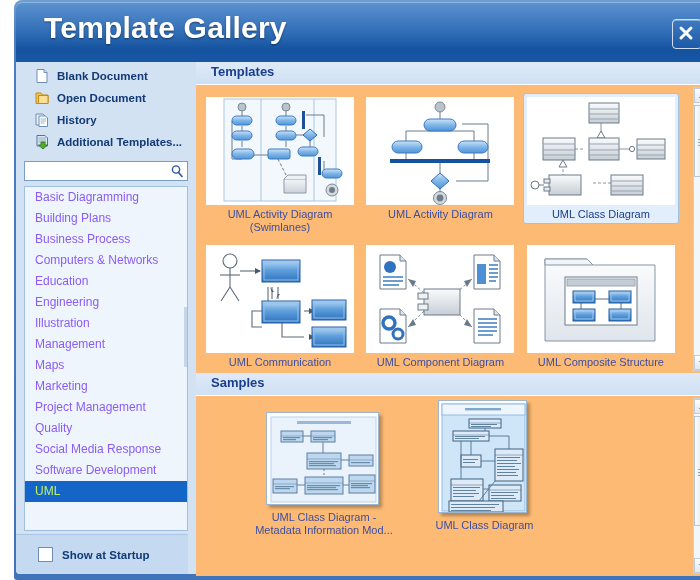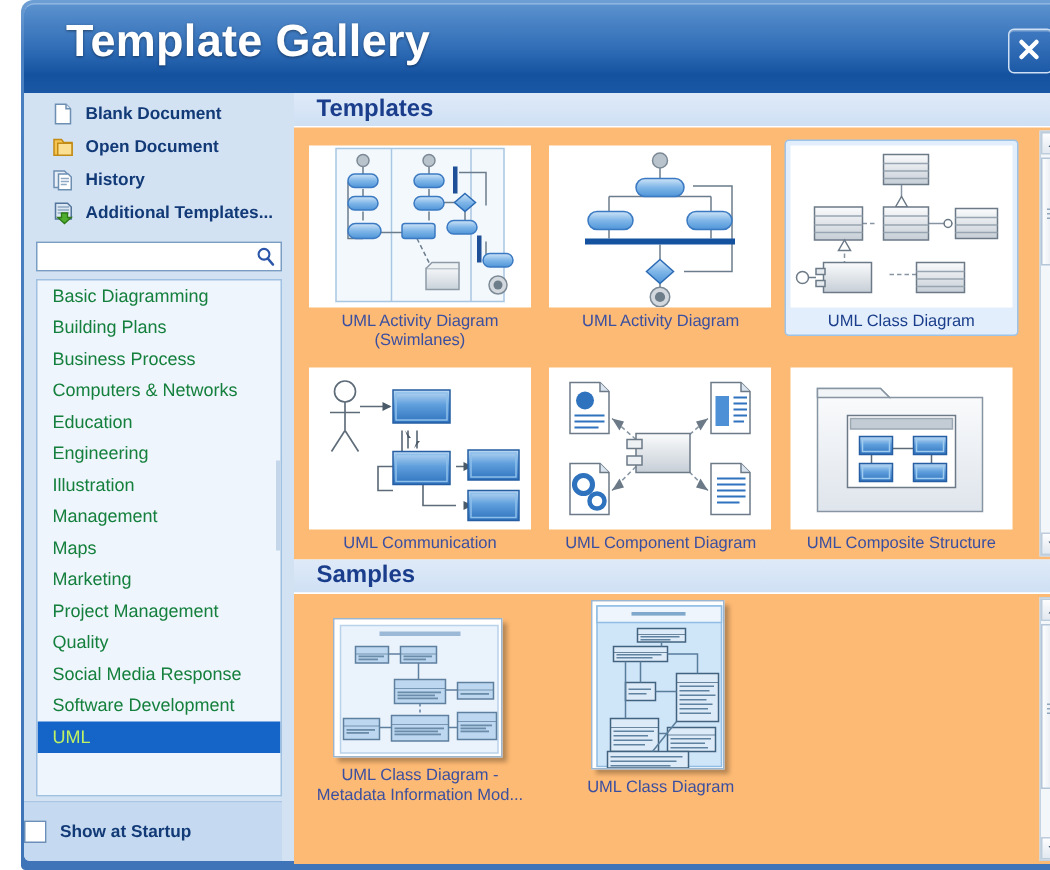--- a/index.html
+++ b/index.html
@@ -70,50 +70,50 @@
   }
   .search-ico{position:absolute;right:3px;top:2px;width:14px;height:14px;cursor:pointer;}
   
   .cats{
     position:absolute;left:8px;top:124px;width:164px;height:345px;
     background:#eef5fc;border:1px solid #9fc0e0;box-sizing:border-box;
     overflow:hidden;
   }
   .cat{
     height:21px;line-height:21px;padding-left:10px;
-    font-size:12px;color:#15803d;white-space:nowrap;cursor:pointer;
+    font-size:12px;color:#8b5cf6;white-space:nowrap;cursor:pointer;
   }
   .cat.sel{background:#1565c8;color:#bef264;}
   .cat-scroll{
     position:absolute;right:0;top:120px;width:3px;height:60px;background:#c3d6ea;
   }
   .startup{
     position:absolute;left:0;bottom:0;width:172px;height:40px;
     background:#c5daf0;border-top:1px solid #aac6e3;
-    display:flex;align-items:center;box-sizing:border-box;
+    display:flex;align-items:center;padding-left:22px;box-sizing:border-box;
     border-bottom-left-radius:4px;
   }
   .cbox{
     width:13px;height:13px;background:#fff;border:1px solid #6b8fb8;
     margin-right:9px;flex:0 0 13px;cursor:pointer;
   }
   .startup-lbl{font-size:11.5px;color:#123a77;font-weight:bold;}
 
   
   .main{
     position:absolute;left:180px;top:0;width:516px;height:512px;
     background:#ffffff;
   }
   .sect-header{
     position:relative;height:22px;
     background:linear-gradient(to bottom,#dfeaf8,#cfe0f4);
     border-bottom:1px solid #ffffff;
   }
   .sect-header .sh-txt{
-    position:absolute;left:15px;top:2px;font-size:16px;font-weight:bold;color:#1b3e8c;
+    position:absolute;left:15px;top:2px;font-size:13px;font-weight:bold;color:#1b3e8c;
   }
   .panel{position:relative;background:#fdba74;overflow:hidden;}
   .panel.templates{height:288px;}
   .panel.samples{height:180px;}
   .grid{
     position:absolute;left:0;top:0;right:22px;bottom:0;
     padding:8px 0 0 6px;box-sizing:border-box;
   }
   .tile{
     position:relative;display:inline-block;vertical-align:top;
@@ -557,21 +557,21 @@
             <span class="tri tri-dn"></span>
           </div>
         </div>
       </div>
 
       <div class="sect-header">
         <span class="sh-txt">Samples</span>
       </div>
 
       <div class="panel samples">
-        <div class="grid" style="padding-top:12px;">
+        <div class="grid" style="padding-top:12px;margin-left:44px;">
 
           <div class="tile sample-tile">
             <div class="sample-thumb">
               <div class="sample-card">
                 <svg width="113" height="93" viewBox="0 0 113 93">
                   <rect x="0" y="0" width="113" height="93" fill="#ffffff"></rect>
                   <rect x="4" y="4" width="105" height="85" fill="#eaf3fc" stroke="#b9d2ea"></rect>
                   <g fill="#9bb8d6">
                       <rect x="30" y="8" width="54" height="3"></rect>
                     </g>

